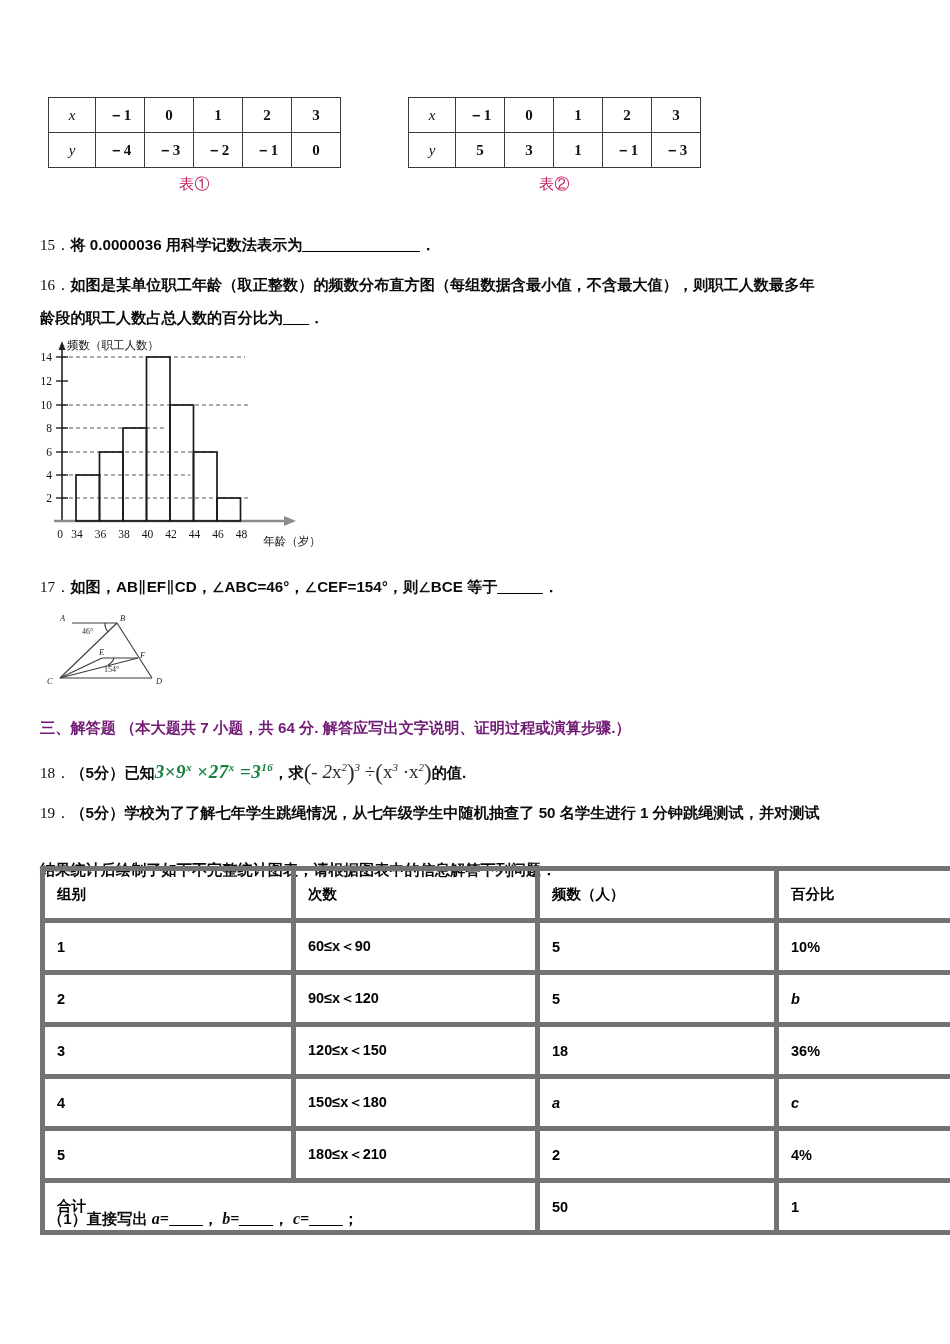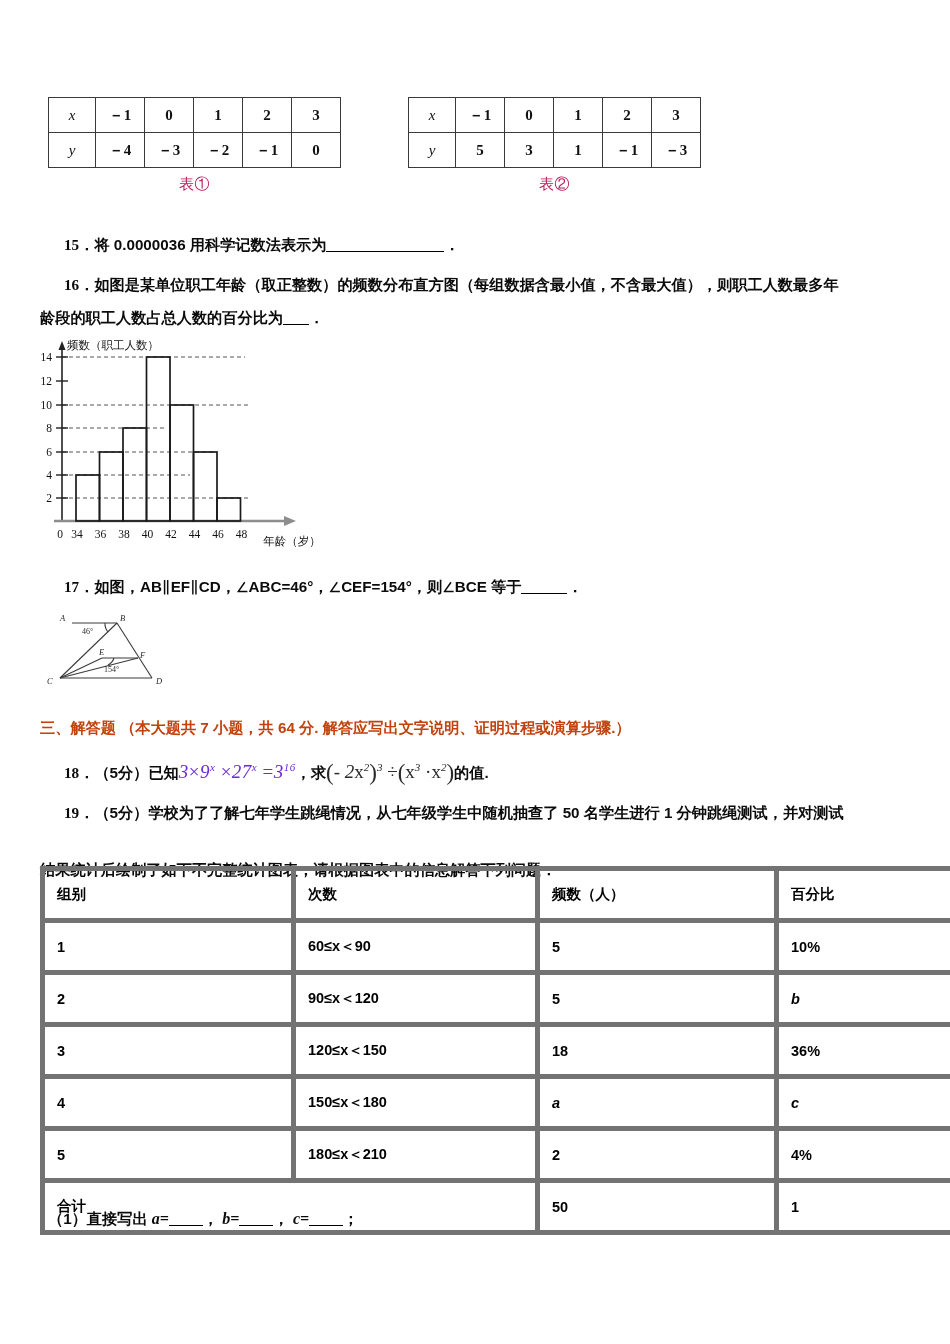--- a/index.html
+++ b/index.html
@@ -56,22 +56,21 @@
   .q {
     position: absolute;
     font-size: 15.2px;
     line-height: 30px;
     color: #0b0b0b;
     font-family: "Liberation Sans", sans-serif;
     font-weight: bold;
   }
   .qnum {
     font-family: "Liberation Serif", serif;
-    font-weight: bold;
-    margin-left: 24px;
+    font-weight: normal;
   }
   .blank-long {
     display: inline-block;
     border-bottom: 1.4px solid #000;
     width: 118px;
     vertical-align: -2px;
   }
   .blank-med {
     display: inline-block;
     border-bottom: 1.4px solid #000;
@@ -88,23 +87,23 @@
     display: inline-block;
     border-bottom: 1.4px solid #000;
     width: 34px;
     vertical-align: -2px;
   }
 
   
   .math {
     font-family: "Liberation Serif", serif;
     font-style: italic;
-    font-weight: normal;
+    font-weight: bold;
     font-size: 19px;
-    color: #6d28d9;
+    color: #15803d;
     letter-spacing: 0.5px;
   }
   .math .up {
     font-size: 11px;
     vertical-align: super;
     font-style: italic;
   }
   .math .op { font-style: normal; }
   .math2 {
     font-family: "Liberation Serif", serif;
@@ -125,21 +124,21 @@
 
   
   .geo { position: absolute; }
 
   
   .sec-head {
     position: absolute;
     font-family: "Liberation Sans", sans-serif;
     font-weight: bold;
     font-size: 15.2px;
-    color: #c2410c;
+    color: #701a75;
   }
 
   
   .dtable {
     position: absolute;
     border-collapse: collapse;
     width: 866px;
     table-layout: fixed;
   }
   .dtable td {

